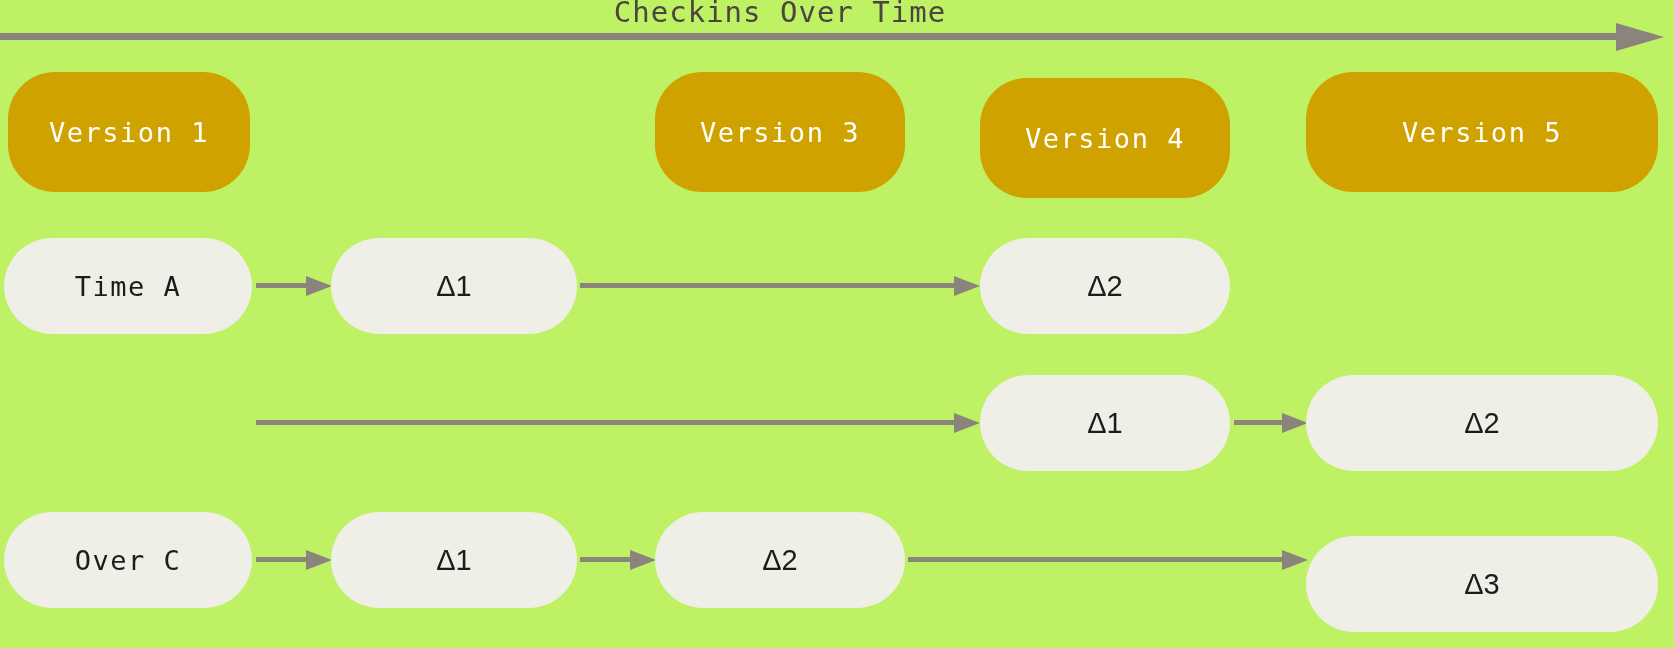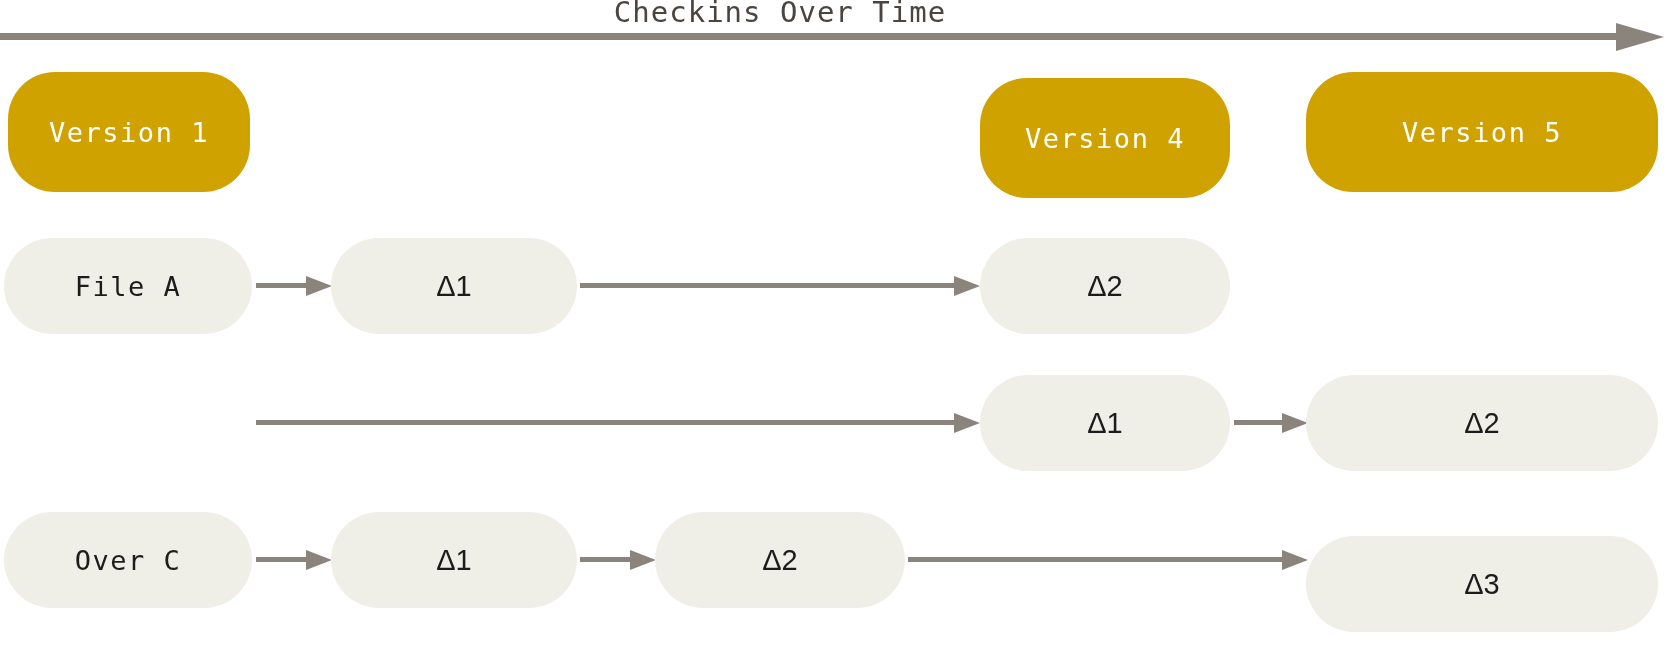--- a/index.html
+++ b/index.html
@@ -11,21 +11,21 @@
     width: 1674px;
     height: 648px;
     overflow: hidden;
     font-family: "DejaVu Sans Mono", "Liberation Mono", monospace;
   }
 
   #canvas {
     position: relative;
     width: 1674px;
     height: 648px;
-    background: #ffffff;
+    background: #bef264;
   }
 
   
   .diagram-title {
     position: absolute;
     left: 0;
     top: -5px;
     width: 1560px;
     text-align: center;
     font-family: "DejaVu Sans Mono", "Liberation Mono", monospace;
@@ -129,29 +129,32 @@
   <div class="diagram-title">Checkins Over Time</div>
 
   <div class="timeline-axis">
     <div class="timeline-line"></div>
     <div class="timeline-head"></div>
   </div>
 
   <div class="version-pill" style="left:8px; top:72px; width:242px;">
     <span>Version 1</span>
   </div>
+  <div class="version-pill" style="left:655px; top:72px; width:250px;">
+    <span>Version 3</span>
+  </div>
   <div class="version-pill" style="left:980px; top:72px; width:250px;margin-top:6px;">
     <span>Version 4</span>
   </div>
   <div class="version-pill" style="left:1306px; top:72px; width:352px;">
     <span>Version 5</span>
   </div>
 
   <div class="node-box" style="left:4px; top:238px; width:248px;">
-    <span>File A</span>
+    <span>Time A</span>
   </div>
 
   <div class="connector" style="left:256px; top:276px; width:76px;">
     <div class="shaft" style="width:52px;"></div>
     <div class="head" style="left:50px;"></div>
   </div>
 
   <div class="node-box delta" style="left:331px; top:238px; width:246px;">
     <span>Δ1</span>
   </div>

